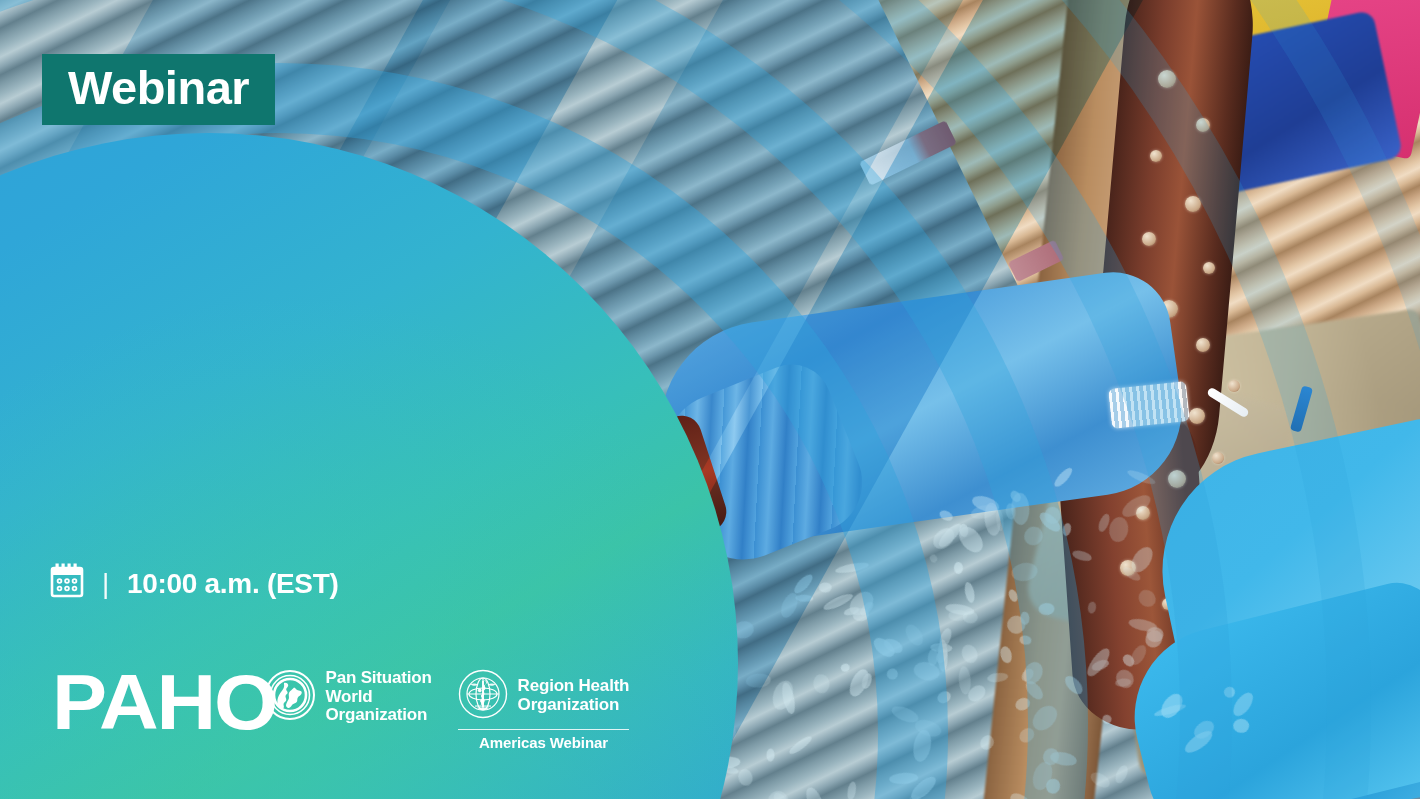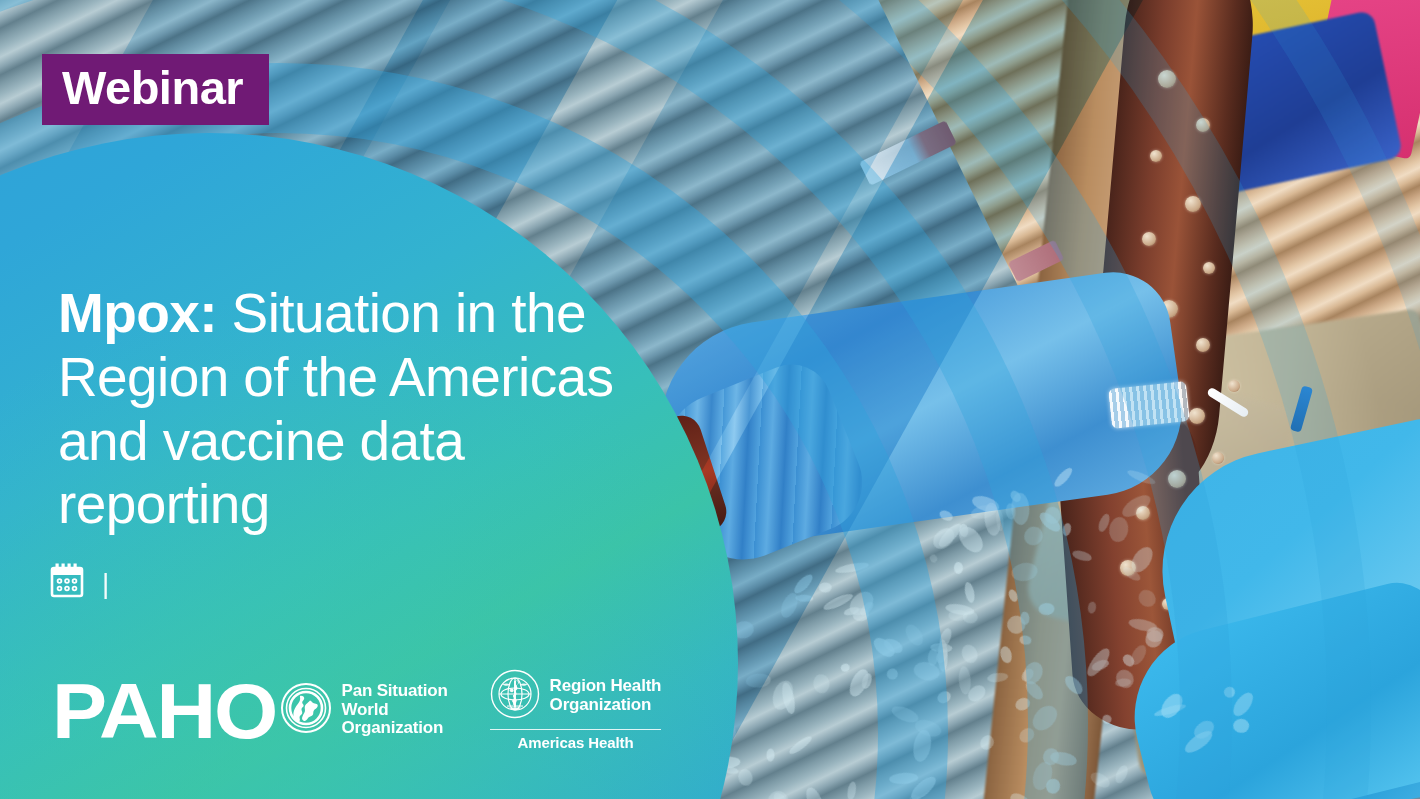--- a/index.html
+++ b/index.html
@@ -310,26 +310,26 @@
   
   .content {
     position: absolute;
     inset: 0;
   }
 
   .webinar-badge {
     position: absolute;
     left: 42px;
     top: 54px;
-    background: #701a75;
+    background: #0f766e;
     color: #ffffff;
     font-size: 47px;
     font-weight: 700;
     letter-spacing: -0.5px;
-    padding: 10px 26px 14px 20px;
+    padding: 10px 26px 14px 26px;
     line-height: 1;
   }
 
   .title {
     position: absolute;
     left: 58px;
     top: 282px;
     width: 600px;
     color: #ffffff;
     font-size: 55px;
@@ -363,22 +363,22 @@
     font-weight: 700;
   }
   .cal-icon { flex: 0 0 auto; }
 
   
   .logos {
     position: absolute;
     left: 52px;
     bottom: 44px;
     display: flex;
-    align-items: center;
-    gap: 16px;
+    align-items: flex-start;
+    gap: 0;
   }
   .paho-word {
     color: #ffffff;
     font-size: 78px;
     font-weight: 800;
     letter-spacing: -2px;
     line-height: .86;
     font-family: "Liberation Sans", sans-serif;
     transform: scaleX(1.06);
     transform-origin: left bottom;
@@ -626,23 +626,20 @@
       <div class="ring" style="width: 2150px; height: 2150px; left: -867px; top: -412px; border-width: 44px; border-color: rgb(47, 163, 220); opacity: 0.2;"></div>
       <div class="ring" style="width: 2450px; height: 2450px; left: -1017px; top: -562px; border-width: 38px; border-color: rgb(47, 163, 220); opacity: 0.15;"></div>
     </div>
   <div class="hero-circle"></div>
   <div class="hero-circle-sheen"></div>
 
   <div class="content">
 
     <div class="webinar-badge">Webinar</div>
 
-    <div class="title">
-      <b>Mpox:</b><span> Situation in the Region of the Americas and vaccine data reporting</span>
-    </div>
 
     <div class="datebar">
       <span class="cal-icon">
         <svg width="34" height="36" viewBox="0 0 34 36" aria-hidden="true">
           <rect x="2" y="6" width="30" height="28" rx="2" fill="none" stroke="#ffffff" stroke-width="2.6"></rect>
           <rect x="2" y="6" width="30" height="7" fill="#ffffff"></rect>
           <rect x="5.5" y="1.5" width="3.2" height="6" fill="#ffffff"></rect>
           <rect x="11.5" y="1.5" width="3.2" height="6" fill="#ffffff"></rect>
           <rect x="17.5" y="1.5" width="3.2" height="6" fill="#ffffff"></rect>
           <rect x="23.5" y="1.5" width="3.2" height="6" fill="#ffffff"></rect>
@@ -650,20 +647,21 @@
             <circle cx="9.5" cy="19" r="1.9"></circle>
             <circle cx="17" cy="19" r="1.9"></circle>
             <circle cx="24.5" cy="19" r="1.9"></circle>
             <circle cx="9.5" cy="26.5" r="1.9"></circle>
             <circle cx="17" cy="26.5" r="1.9"></circle>
             <circle cx="24.5" cy="26.5" r="1.9"></circle>
           </g>
         </svg>
       </span>
       <span class="sep">|</span>
+      <span class="time">10:00 a.m. (EST)</span>
     </div>
 
     <div class="logos">
 
       <div class="paho-word">PAHO</div>
 
       <div class="org-block">
         <span>
           <svg width="52" height="52" viewBox="0 0 52 52" aria-hidden="true">
             <circle cx="26" cy="26" r="24" fill="none" stroke="#ffffff" stroke-width="2"></circle>
@@ -713,18 +711,18 @@
                 <path d="M37.5 15.5c-2.5-1.4-5.4-1.4-7.5.2 1.4 1.1 3.6 1.4 5.5.8.9-.3 1.6-.6 2-1z"></path>
               </g>
             </svg>
           </span>
           <span class="who-text">
             <span>Region Health</span><br>
             <span>Organization</span>
           </span>
         </div>
         <div class="who-rule"></div>
-        <div class="who-region">Americas Health</div>
+        <div class="who-region">Americas Webinar</div>
       </div>
 
     </div>
   </div>
 </div>
 
 </body></html>

